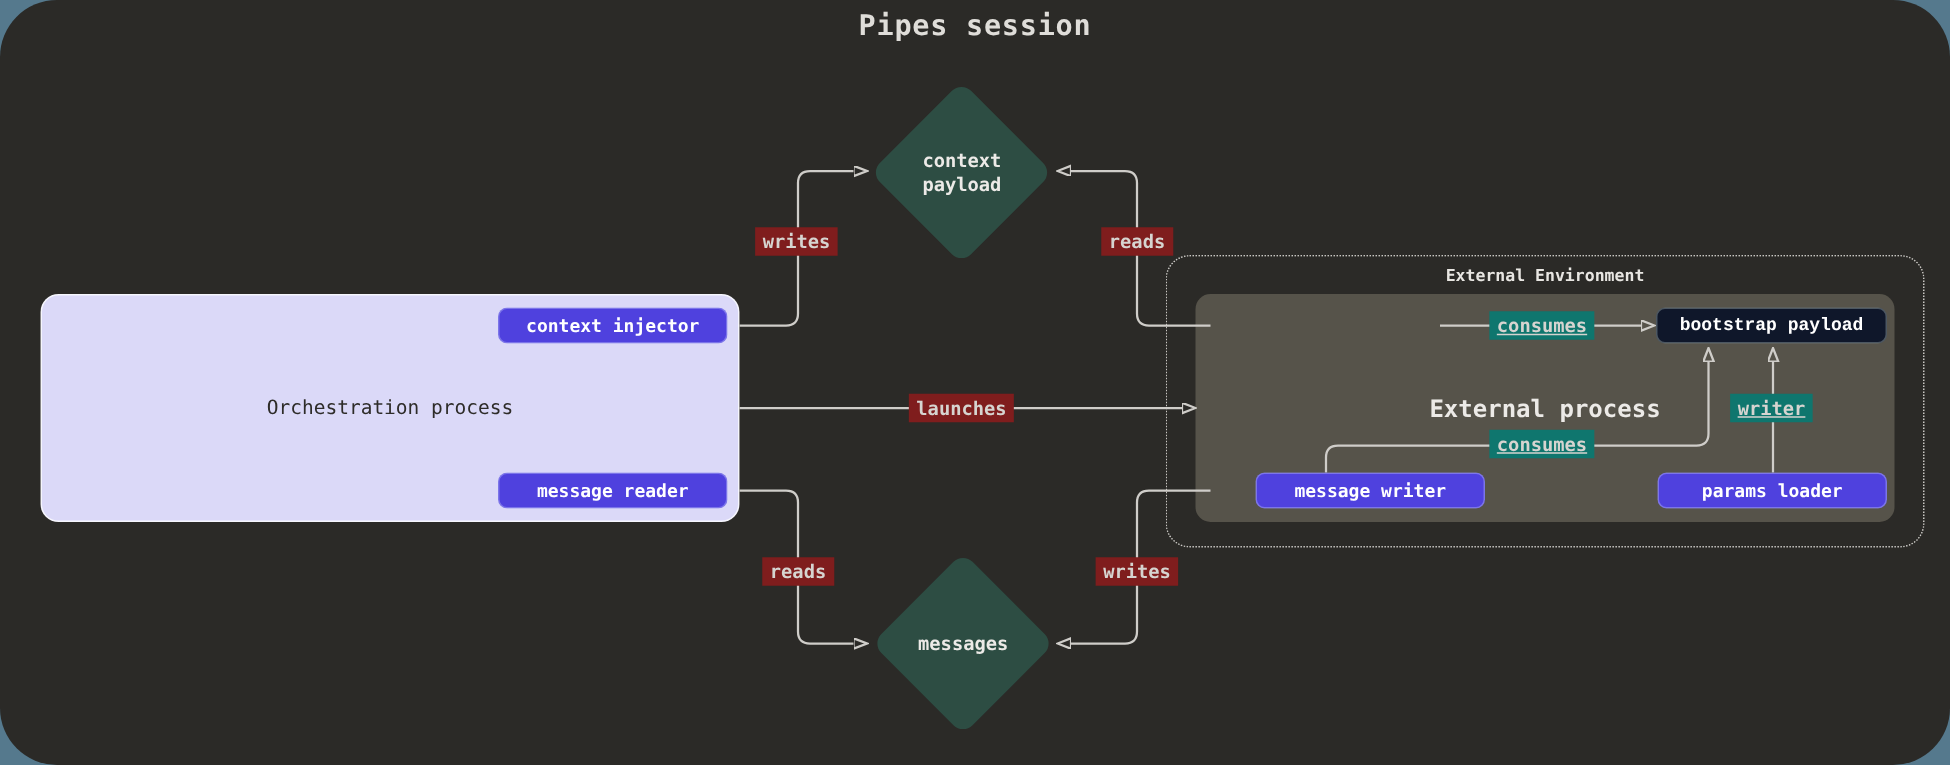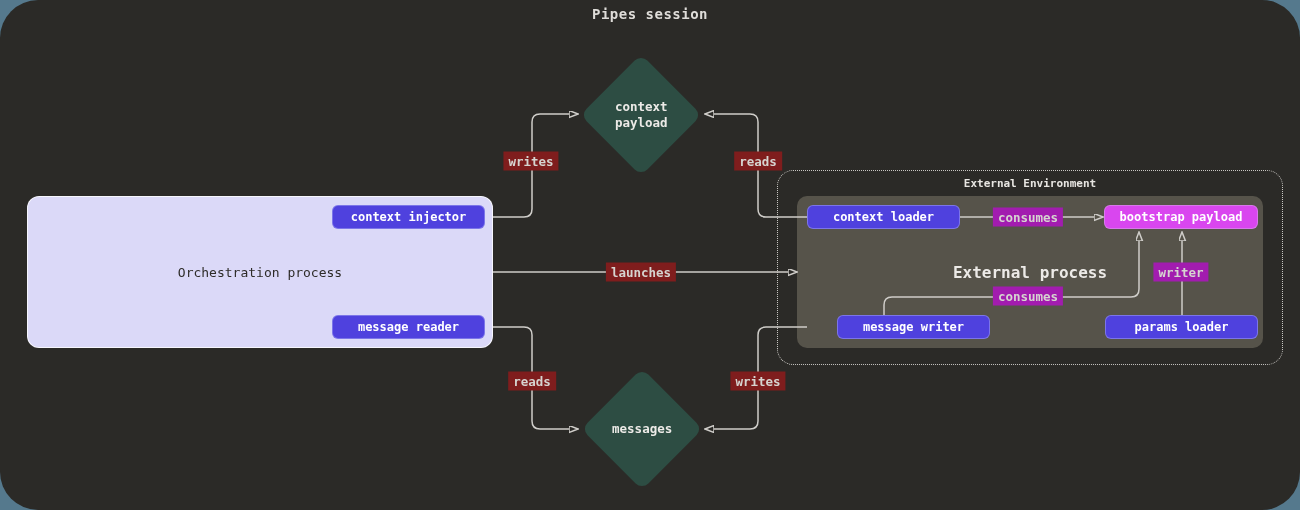--- a/index.html
+++ b/index.html
@@ -21,21 +21,21 @@
     border-radius: 38px;
   }
 
   #diagram-title {
     position: absolute;
     top: 6px;
     left: 0;
     width: 100%;
     text-align: center;
     color: #dfddd9;
-    font-size: 14px;
+    font-size: 19px;
     font-weight: bold;
     letter-spacing: 0.5px;
   }
 
   
   .big-box {
     position: absolute;
     width: 466px;
     height: 152px;
     border-radius: 12px;
@@ -103,21 +103,21 @@
     width: 153px; height: 24px;
     border-radius: 6px;
     background: #4f41de;
     border: 1px solid rgba(210,215,255,0.35);
     box-sizing: border-box;
     color: #ffffff;
     font-size: 12px; font-weight: bold;
     display: flex; align-items: center; justify-content: center;
     z-index: 6;
   }
-  .pill.green { background: #d946ef; border-color: rgba(220,235,230,0.3); }
+  .pill.green { background: #0f172a; border-color: rgba(220,235,230,0.3); font-family: Liberation Mono, monospace; }
   #btn-context-injector { left: 332px; top: 205px; }
   #btn-message-reader   { left: 332px; top: 315px; }
   #btn-context-loader   { left: 807px; top: 205px; }
   #btn-bootstrap-payload{ left: 1104px; top: 205px; width: 154px; }
   #btn-message-writer   { left: 837px; top: 315px; }
   #btn-params-loader    { left: 1105px; top: 315px; }
 
   
   #edges-svg {
     position: absolute; inset: 0;
@@ -135,21 +135,21 @@
     position: absolute;
     transform: translate(-50%, -50%);
     font-size: 12.5px;
     font-weight: bold;
     color: #d6d4d0;
     background: #7f1d1d;
     padding: 2px 5px;
     white-space: nowrap;
     z-index: 7;
   }
-  .edge-label.on-gray { background: #a21caf; }
+  .edge-label.on-gray { background: #0f766e; text-decoration: underline; }
   #edge-writes-top    { left: 531px; top: 161px; }
   #edge-reads-top     { left: 758px; top: 161px; }
   #edge-launches      { left: 641px; top: 272px; }
   #edge-reads-bottom  { left: 532px; top: 381px; }
   #edge-writes-bottom { left: 758px; top: 381px; }
   #edge-consumes-top    { left: 1028px; top: 217px; }
   #edge-consumes-bottom { left: 1028px; top: 296px; }
   #edge-loads           { left: 1181px; top: 272px; }
 </style>
 </head>
@@ -199,19 +199,18 @@
     <span id="edge-reads-top" class="edge-label">reads</span>
     <span id="edge-launches" class="edge-label">launches</span>
     <span id="edge-reads-bottom" class="edge-label">reads</span>
     <span id="edge-writes-bottom" class="edge-label">writes</span>
     <span id="edge-consumes-top" class="edge-label on-gray">consumes</span>
     <span id="edge-consumes-bottom" class="edge-label on-gray">consumes</span>
     <span id="edge-loads" class="edge-label on-gray">writer</span>
 
     <div id="btn-context-injector" class="pill">context injector</div>
     <div id="btn-message-reader" class="pill">message reader</div>
-    <div id="btn-context-loader" class="pill">context loader</div>
     <div id="btn-bootstrap-payload" class="pill green">bootstrap payload</div>
     <div id="btn-message-writer" class="pill">message writer</div>
     <div id="btn-params-loader" class="pill">params loader</div>
 
   </div>
 </div>
 
 </body></html>

